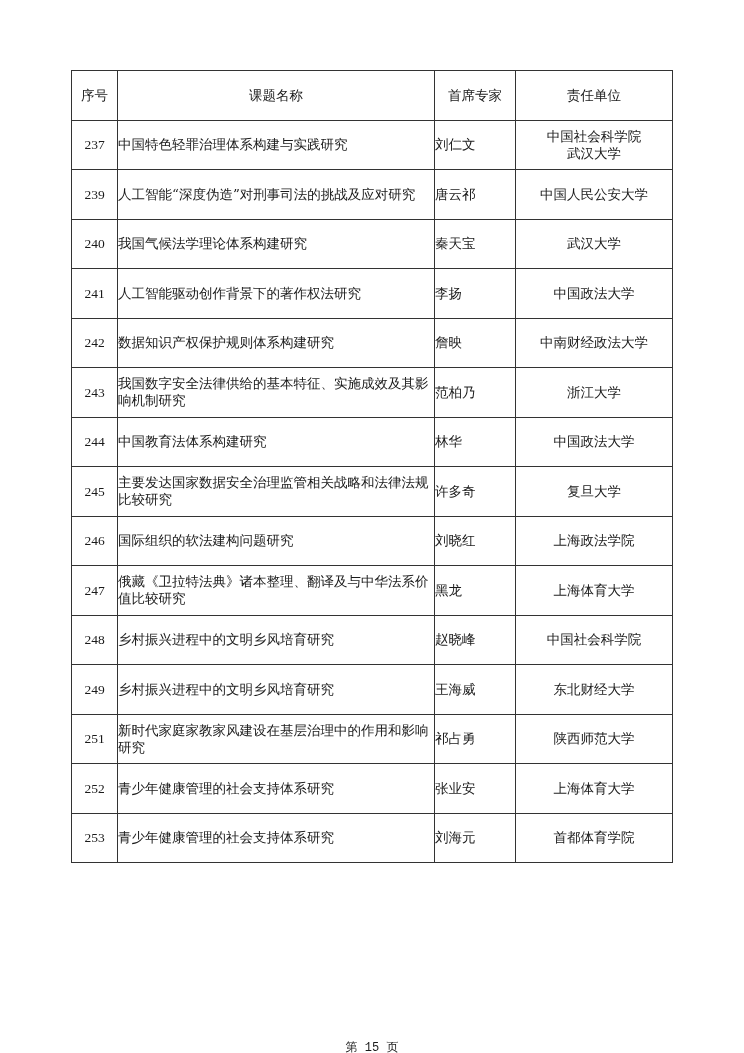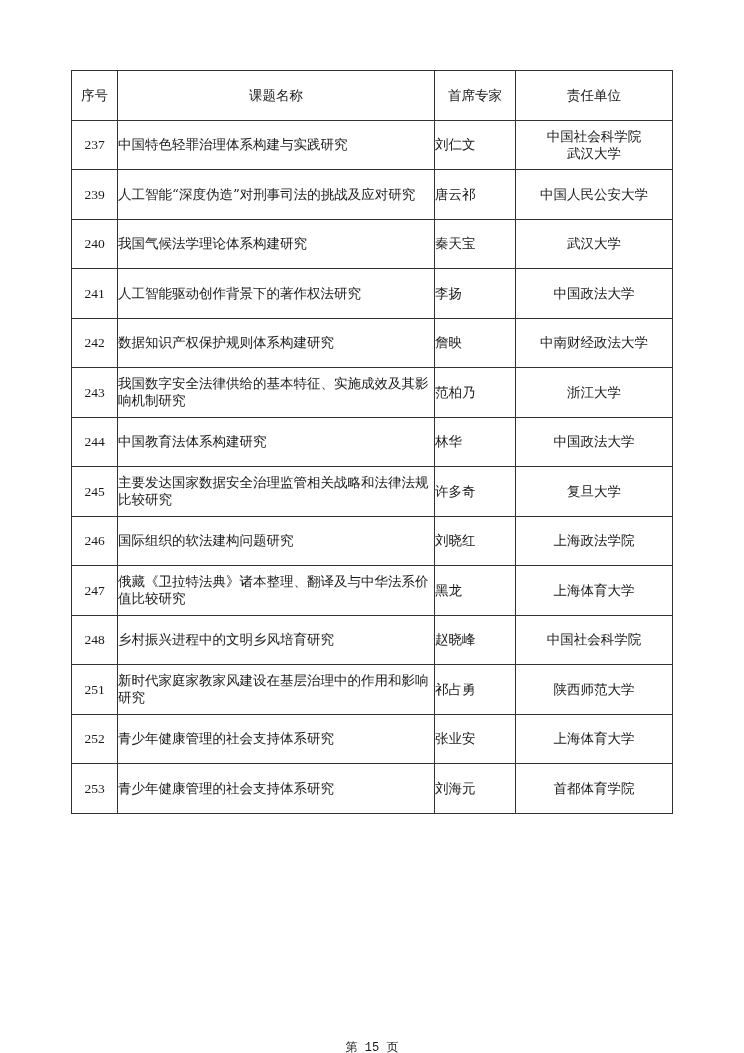--- a/index.html
+++ b/index.html
@@ -153,20 +153,28 @@
         </tr>
         <tr>
           <td class="col-no">248</td>
           <td class="col-title">乡村振兴进程中的文明乡风培育研究</td>
           <td class="col-expert">赵晓峰</td>
           <td class="col-unit">
             <span class="unit-line">中国社会科学院</span>
           </td>
         </tr>
         <tr>
+          <td class="col-no">249</td>
+          <td class="col-title">乡村振兴进程中的文明乡风培育研究</td>
+          <td class="col-expert">王海威</td>
+          <td class="col-unit">
+            <span class="unit-line">东北财经大学</span>
+          </td>
+        </tr>
+        <tr>
           <td class="col-no">251</td>
           <td class="col-title">新时代家庭家教家风建设在基层治理中的作用和影响研究</td>
           <td class="col-expert">祁占勇</td>
           <td class="col-unit">
             <span class="unit-line">陕西师范大学</span>
           </td>
         </tr>
         <tr>
           <td class="col-no">252</td>
           <td class="col-title">青少年健康管理的社会支持体系研究</td>

